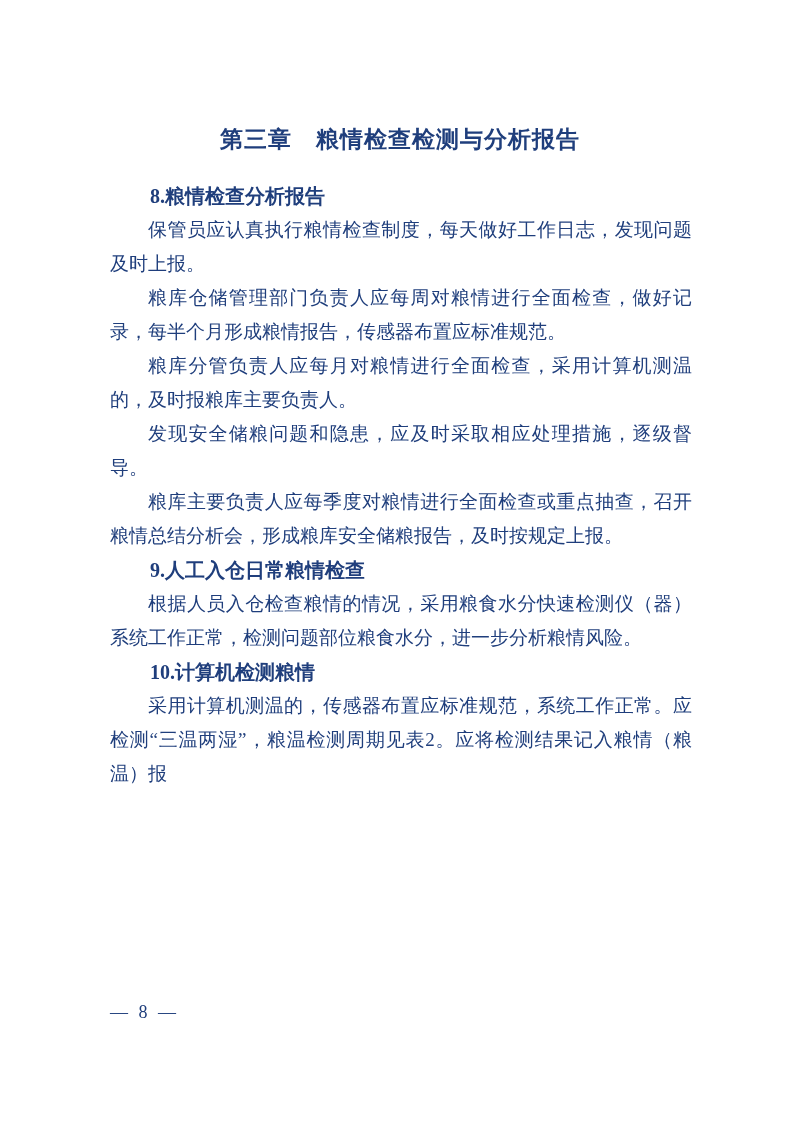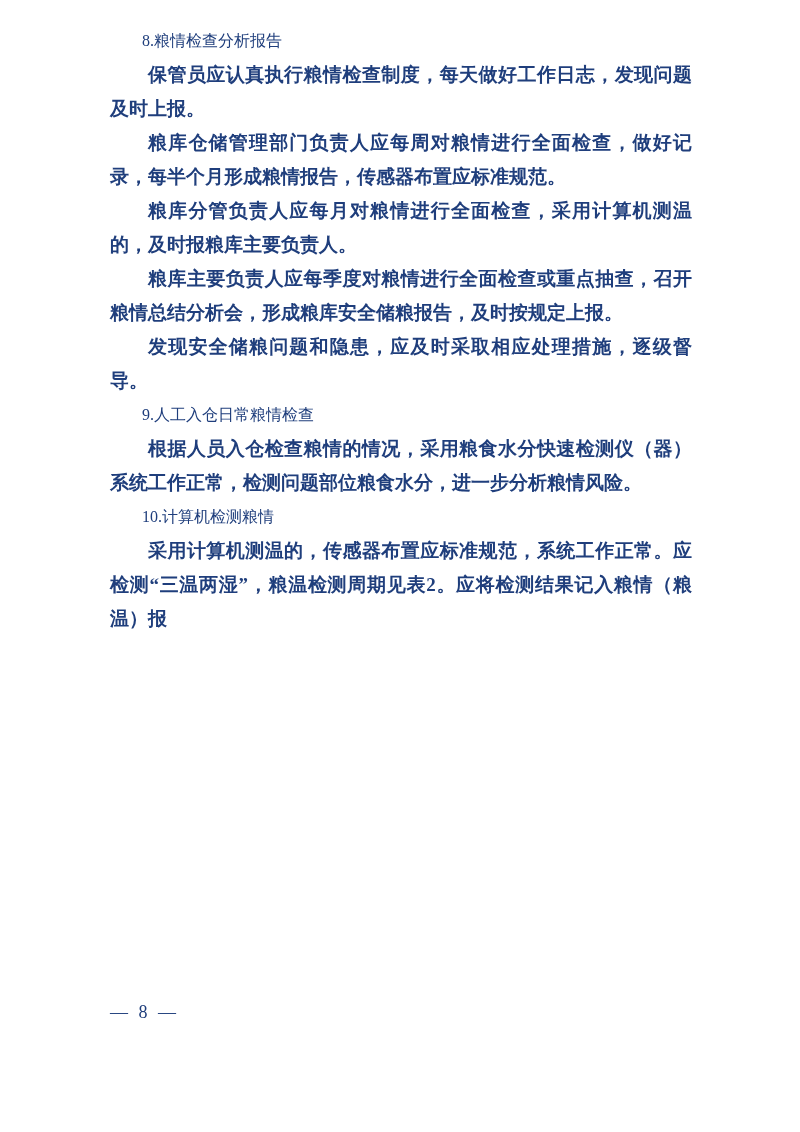--- a/index.html
+++ b/index.html
@@ -28,53 +28,53 @@
   }
   .content {
     margin: 24px 108px 0 110px;
     font-size: 19px;
     line-height: 34px;
     text-align: justify;
     color: #1f3e7c;
   }
   .section-heading {
     margin: 0;
-    font-size: 16px;
+    font-size: 20px;
     line-height: 34px;
-    font-weight: 400;
+    font-weight: 700;
     text-indent: 2em;
   }
   .para {
     margin: 0;
     text-indent: 2em;
-    font-weight: bold;
   }
   .page-number {
     position: absolute;
     left: 110px;
     top: 1002px;
     font-size: 18px;
     letter-spacing: 3px;
     color: #1f3e7c;
   }
 </style>
 </head>
 <body>
 
 <div class="page">
 
+  <div class="doc-title">第三章　粮情检查检测与分析报告</div>
 
   <div class="content">
 
     <h2 class="section-heading">8.粮情检查分析报告</h2>
     <p class="para">保管员应认真执行粮情检查制度，每天做好工作日志，发现问题及时上报。</p>
     <p class="para">粮库仓储管理部门负责人应每周对粮情进行全面检查，做好记录，每半个月形成粮情报告，传感器布置应标准规范。</p>
     <p class="para">粮库分管负责人应每月对粮情进行全面检查，采用计算机测温的，及时报粮库主要负责人。</p>
+    <p class="para">发现安全储粮问题和隐患，应及时采取相应处理措施，逐级督导。</p>
     <p class="para">粮库主要负责人应每季度对粮情进行全面检查或重点抽查，召开粮情总结分析会，形成粮库安全储粮报告，及时按规定上报。</p>
-    <p class="para">发现安全储粮问题和隐患，应及时采取相应处理措施，逐级督导。</p>
 
     <h2 class="section-heading">9.人工入仓日常粮情检查</h2>
     <p class="para">根据人员入仓检查粮情的情况，采用粮食水分快速检测仪（器）系统工作正常，检测问题部位粮食水分，进一步分析粮情风险。</p>
 
     <h2 class="section-heading">10.计算机检测粮情</h2>
     <p class="para">采用计算机测温的，传感器布置应标准规范，系统工作正常。应检测“三温两湿”，粮温检测周期见表2。应将检测结果记入粮情（粮温）报</p>
 
   </div>
 
   <div class="page-number">— 8 —</div>

